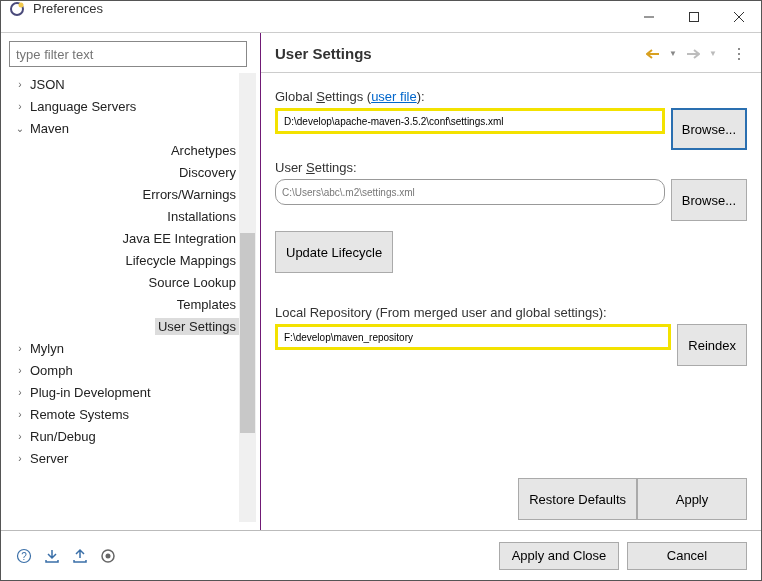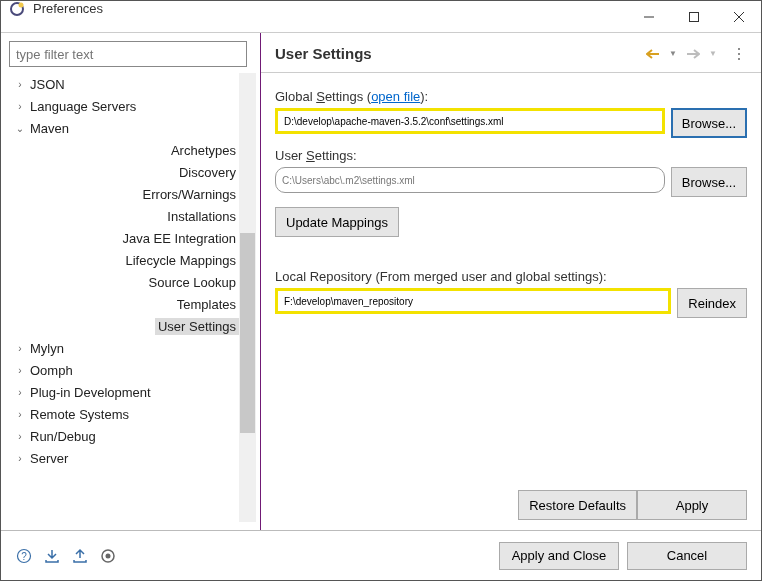--- a/index.html
+++ b/index.html
@@ -126,21 +126,21 @@
     height: 26px;
     font-size: 10px;
     padding: 0 6px;
     border: 1px solid #999;
     background: #fff;
   }
   .field-row.highlight input {
     border: 3px solid #f3e200;
   }
   .btn {
-    height: 30px;
+    height: 42px;
     padding: 0 10px;
     font-size: 13px;
     background: #e6e6e6;
     border: 1px solid #aaa;
     cursor: default;
   }
   .btn.focus { border: 2px solid #2a6fb0; padding: 0 9px; }
   .btn-wide { min-width: 90px; }
   .update-row { margin-bottom: 26px; }
   .repo-label { margin-top: 6px; margin-bottom: 4px; }
@@ -308,37 +308,37 @@
               <circle cx="3" cy="2" r="1" fill="#666"></circle>
               <circle cx="3" cy="7" r="1" fill="#666"></circle>
               <circle cx="3" cy="12" r="1" fill="#666"></circle>
             </svg>
           </span>
       </div>
     </div>
 
     <div class="content">
       <div class="lbl-row">
-        <span>Global </span><span class="underline-letter">S</span><span>ettings (</span><a href="#">open file</a><span>):</span>
+        <span>Global </span><span class="underline-letter">S</span><span>ettings (</span><a href="#">user file</a><span>):</span>
       </div>
       <div class="field-row highlight">
         <input value="D:\develop\apache-maven-3.5.2\conf\settings.xml" style="">
         <button class="btn focus">Browse...</button>
       </div>
 
       <div class="lbl-row">
         <span>User </span><span class="underline-letter">S</span><span>ettings:</span>
       </div>
       <div class="field-row">
         <input style="color: rgb(119, 119, 119); border-radius: 10px;" value="C:\Users\abc\.m2\settings.xml">
         <button class="btn">Browse...</button>
       </div>
 
       <div class="update-row">
-        <button class="btn">Update Mappings</button>
+        <button class="btn">Update Lifecycle</button>
       </div>
 
       <div class="lbl-row repo-label">Local Repository (From merged user and global settings):</div>
       <div class="field-row highlight">
         <input value="F:\develop\maven_repository" style="">
         <button class="btn">Reindex</button>
       </div>
 
       <div class="footer-right">
         <button class="btn">Restore Defaults</button>

